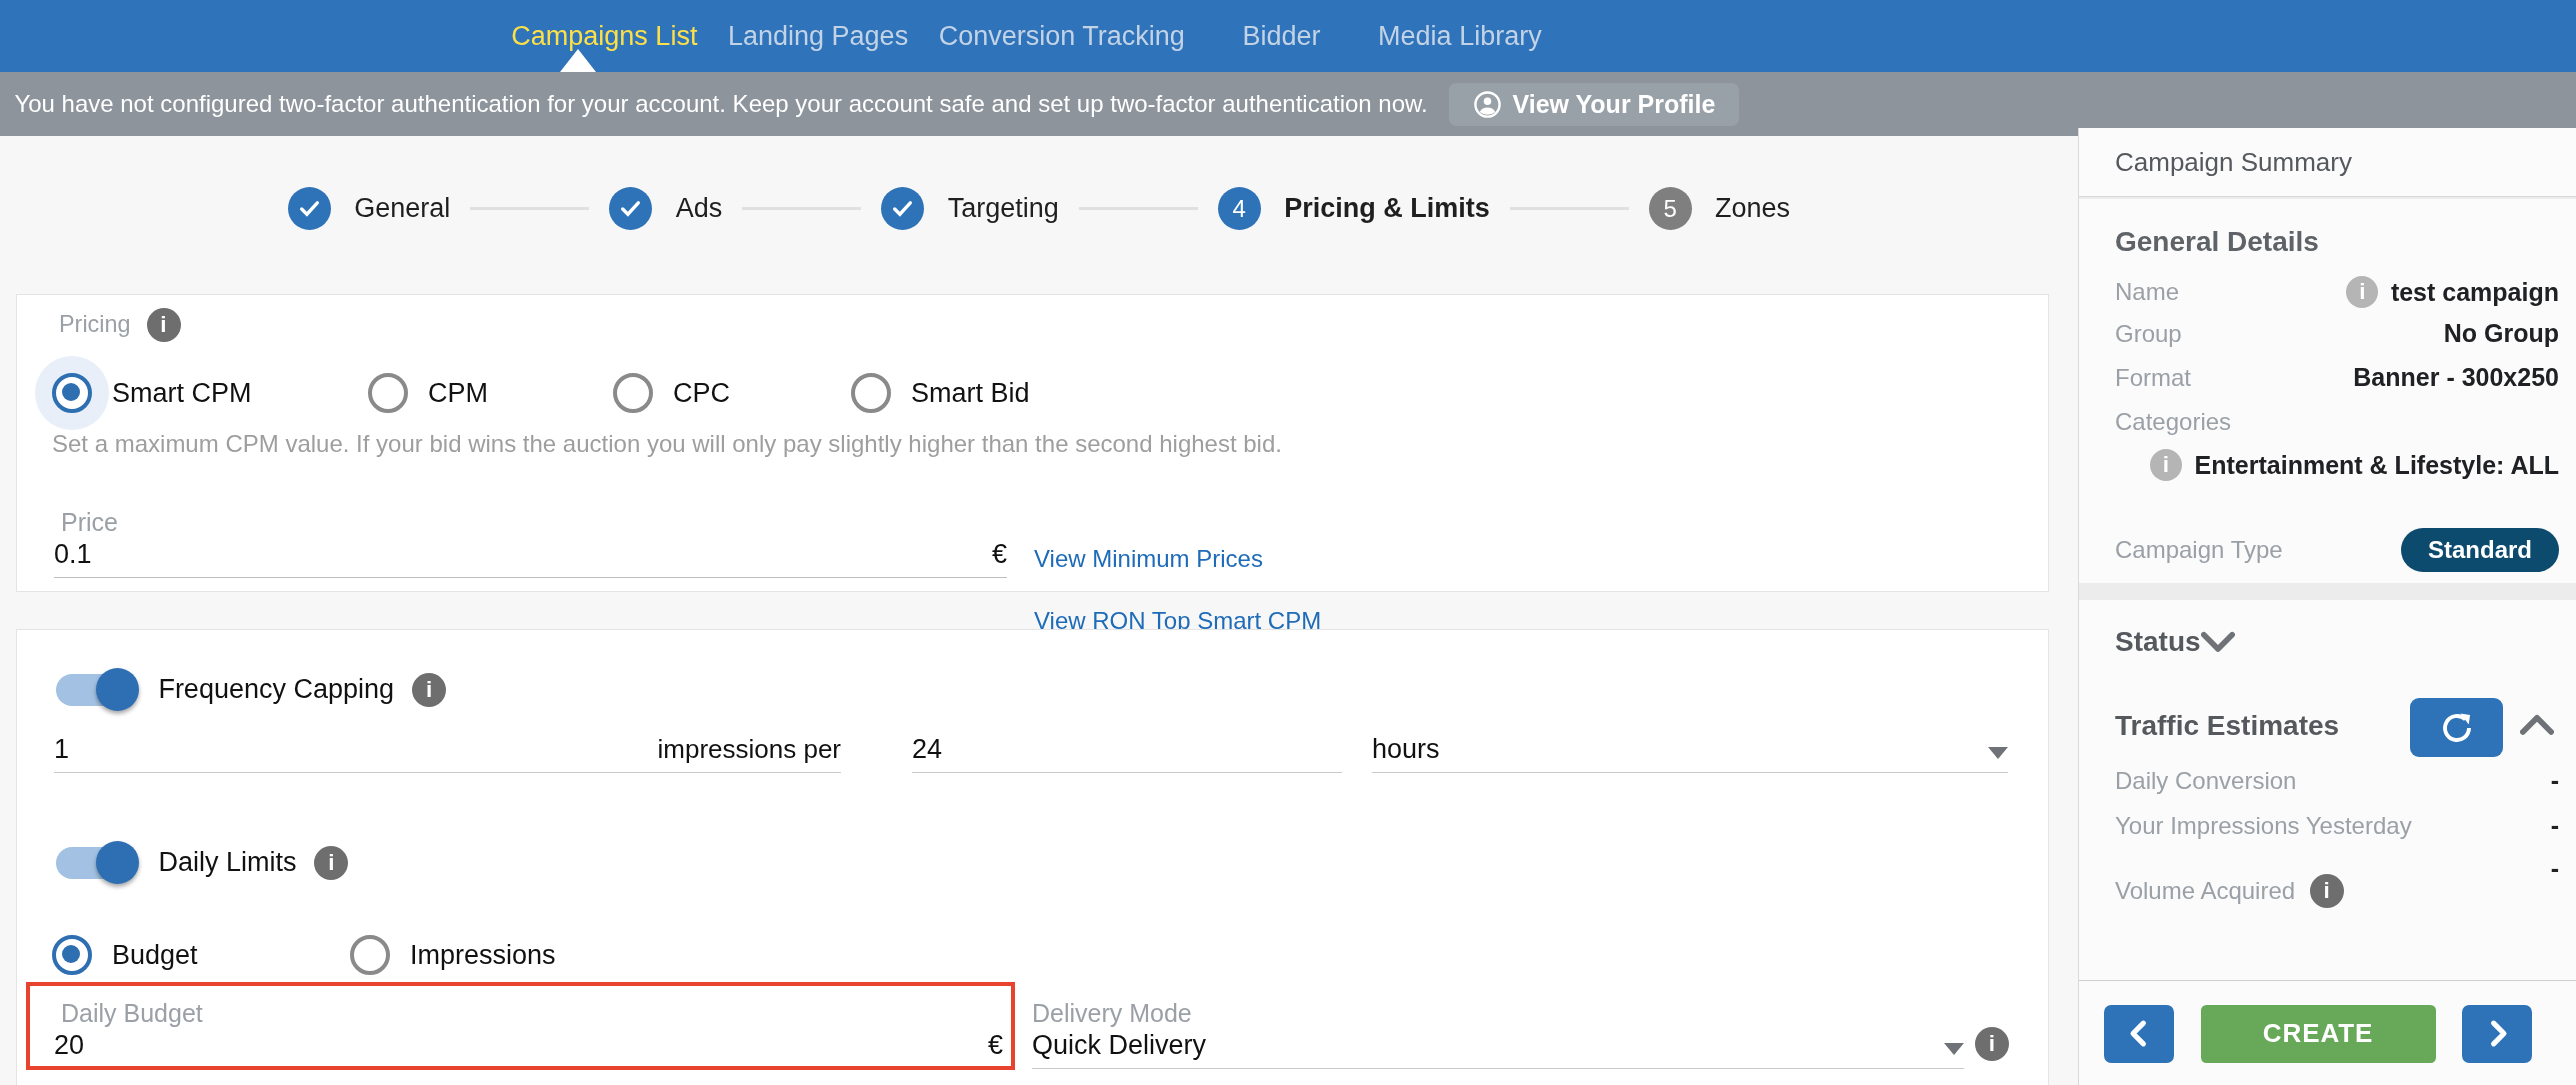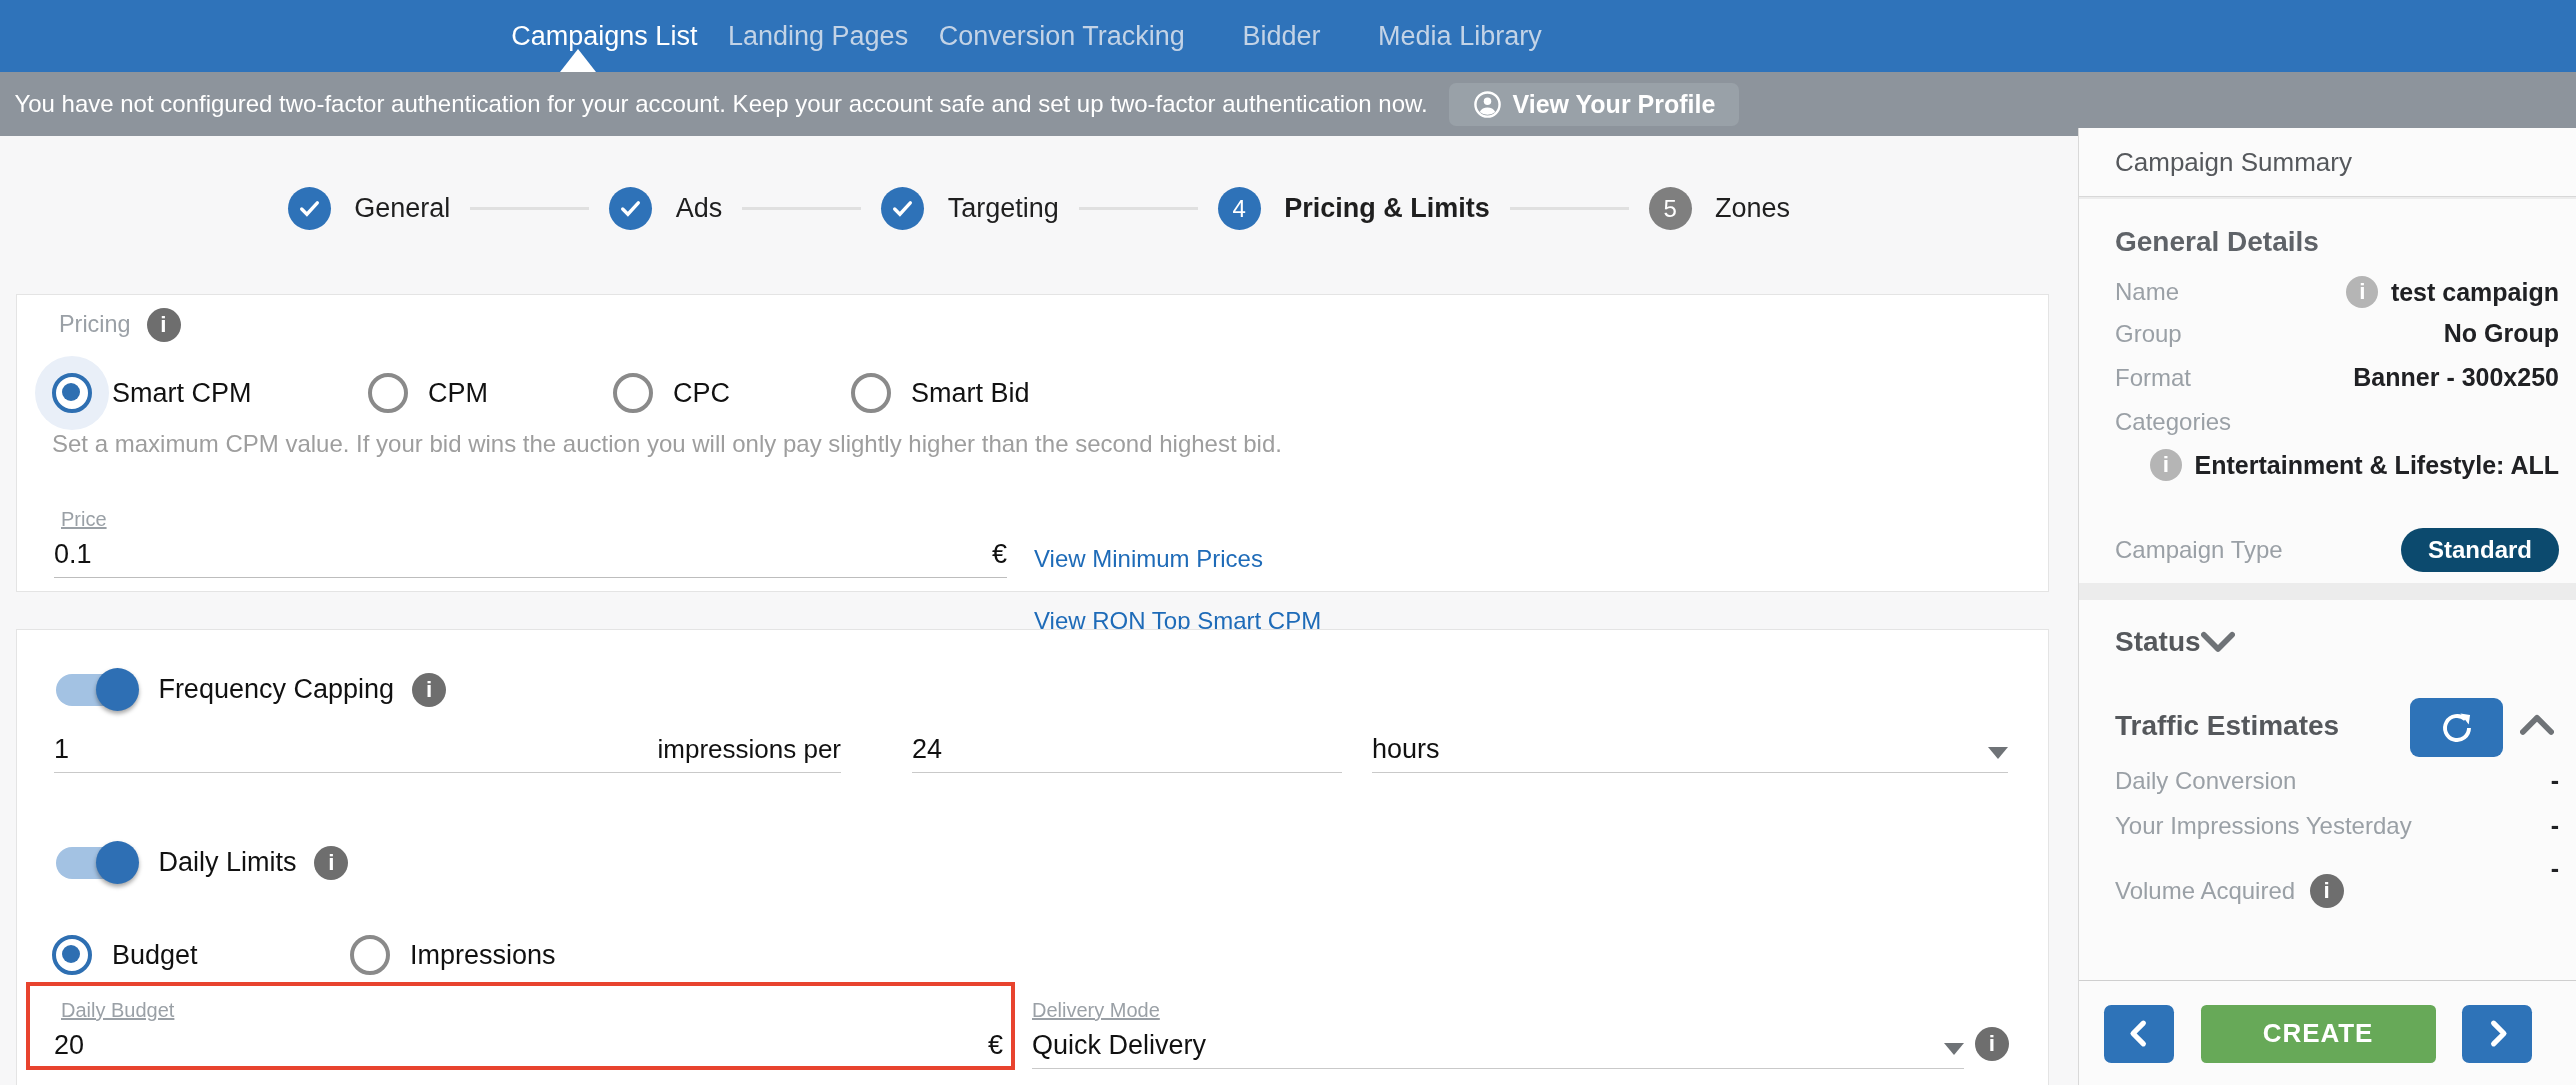--- a/index.html
+++ b/index.html
@@ -4,21 +4,21 @@
 <style>
   * { margin:0; padding:0; box-sizing:border-box; }
   html,body { width:2576px; height:1086px; overflow:hidden;
     font-family:"Liberation Sans", sans-serif; background:#f7f7f8; color:#1f1f1f; }
 
   
   .navbar { position:absolute; left:0; top:0; width:2576px; height:72px;
     background:#2f73ba; display:flex; align-items:center; }
   .nav-items { display:flex; margin-left:496px; }
   .nav-item { padding:0 15.3px; font-size:27px; color:#c3d3e6; cursor:pointer; white-space:nowrap; }
-  .nav-item.active { color:#ffffff;text-align:center; }
+  .nav-item.active { color:#fde047;text-align:center; }
   .nav-item.spaced { margin-left:27px; }
   .nav-arrow { position:absolute; left:560px; top:49px; width:0; height:0;
     border-left:18px solid transparent; border-right:18px solid transparent;
     border-bottom:23.4px solid #ffffff; }
 
   
   .warning { position:absolute; left:0; top:72px; width:2576px; height:64px;
     background:#8d949c; display:flex; align-items:center; padding-left:14.4px; }
   .warning-text { color:#fff; font-size:24px; }
   .profile-btn { margin-left:21.6px; height:43px; background:#99a1a8; border-radius:7.2px;
@@ -60,21 +60,21 @@
   .radio.halo { box-shadow:0 0 0 17px #e9eff8; }
   .radio-label { margin-left:20px; font-size:27px; color:#111; white-space:nowrap; }
 
   .help-text { position:absolute; font-size:24px; color:#9e9e9e; }
 
   
   .field { position:absolute; height:50px; border-bottom:1.8px solid #bdbdbd;
     display:flex; align-items:flex-end; justify-content:space-between;
     padding-bottom:7.2px; font-size:27px; color:#111; cursor:text; }
   .field .suffix { color:#111; }
-  .field-label { position:absolute; font-size:20px; color:#9aa0a6;text-decoration:underline; }
+  .field-label { position:absolute; font-size:25px; color:#9aa0a6; }
   .select-arrow { width:0; height:0; border-left:10px solid transparent;
     border-right:10px solid transparent; border-top:12.6px solid #6f7377; margin-bottom:5.4px; }
 
   .links { position:absolute; display:flex; gap:34px;flex-direction:column; }
   .link { color:#1e6bb8; font-size:24px; cursor:pointer; white-space:nowrap; }
 
   
   .toggle-row { position:absolute; display:flex; align-items:center; gap:18px; height:43px; }
   .toggle { width:79px; height:32px; border-radius:16px; background:#a3c2e3;
     position:relative; flex:none; cursor:pointer; }

